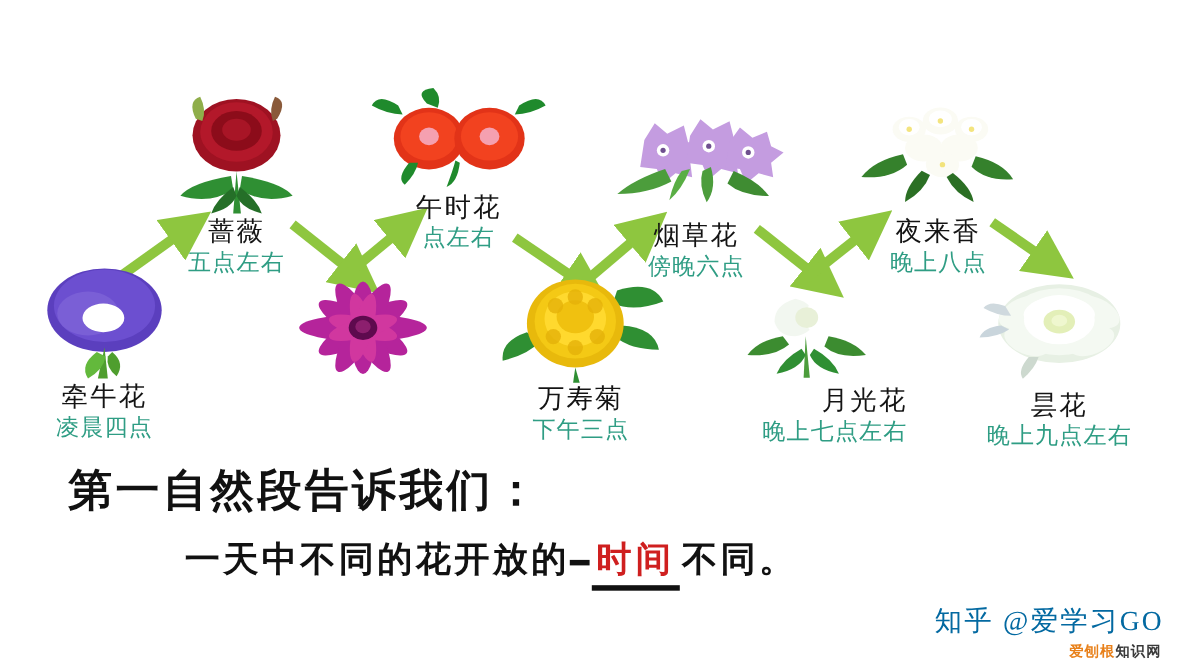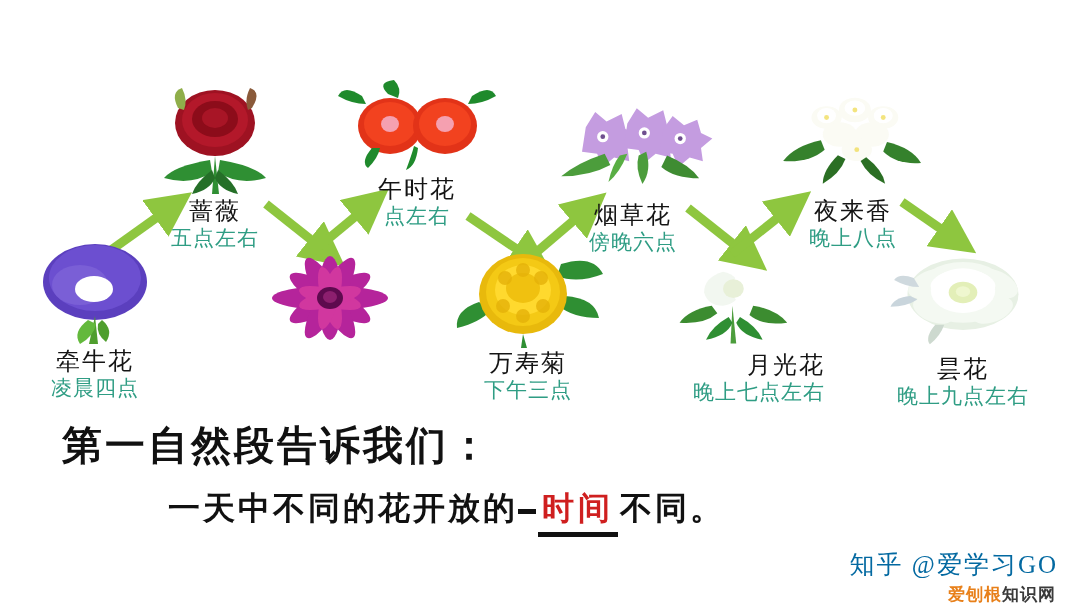--- a/index.html
+++ b/index.html
@@ -84,21 +84,21 @@
     font-size: 25px;
     color: #0369a1;
     letter-spacing: 2px;
     font-family: Liberation Serif, serif;
     white-space: nowrap;
   }
   #wm-site {
     position: absolute;
     right: 24px;
     top: 583px;
-    font-size: 17px;
+    font-size: 13px;
     letter-spacing: 1px;
     font-family: "Liberation Sans", "DejaVu Sans", sans-serif;
     white-space: nowrap;
   }
   .wm-orange { color: #e8801a; font-weight: bold; }
   .wm-dark  { color: #3a3a3a; font-weight: bold; }
 
   svg { display: block; overflow: visible; }
 </style>
 </head>

